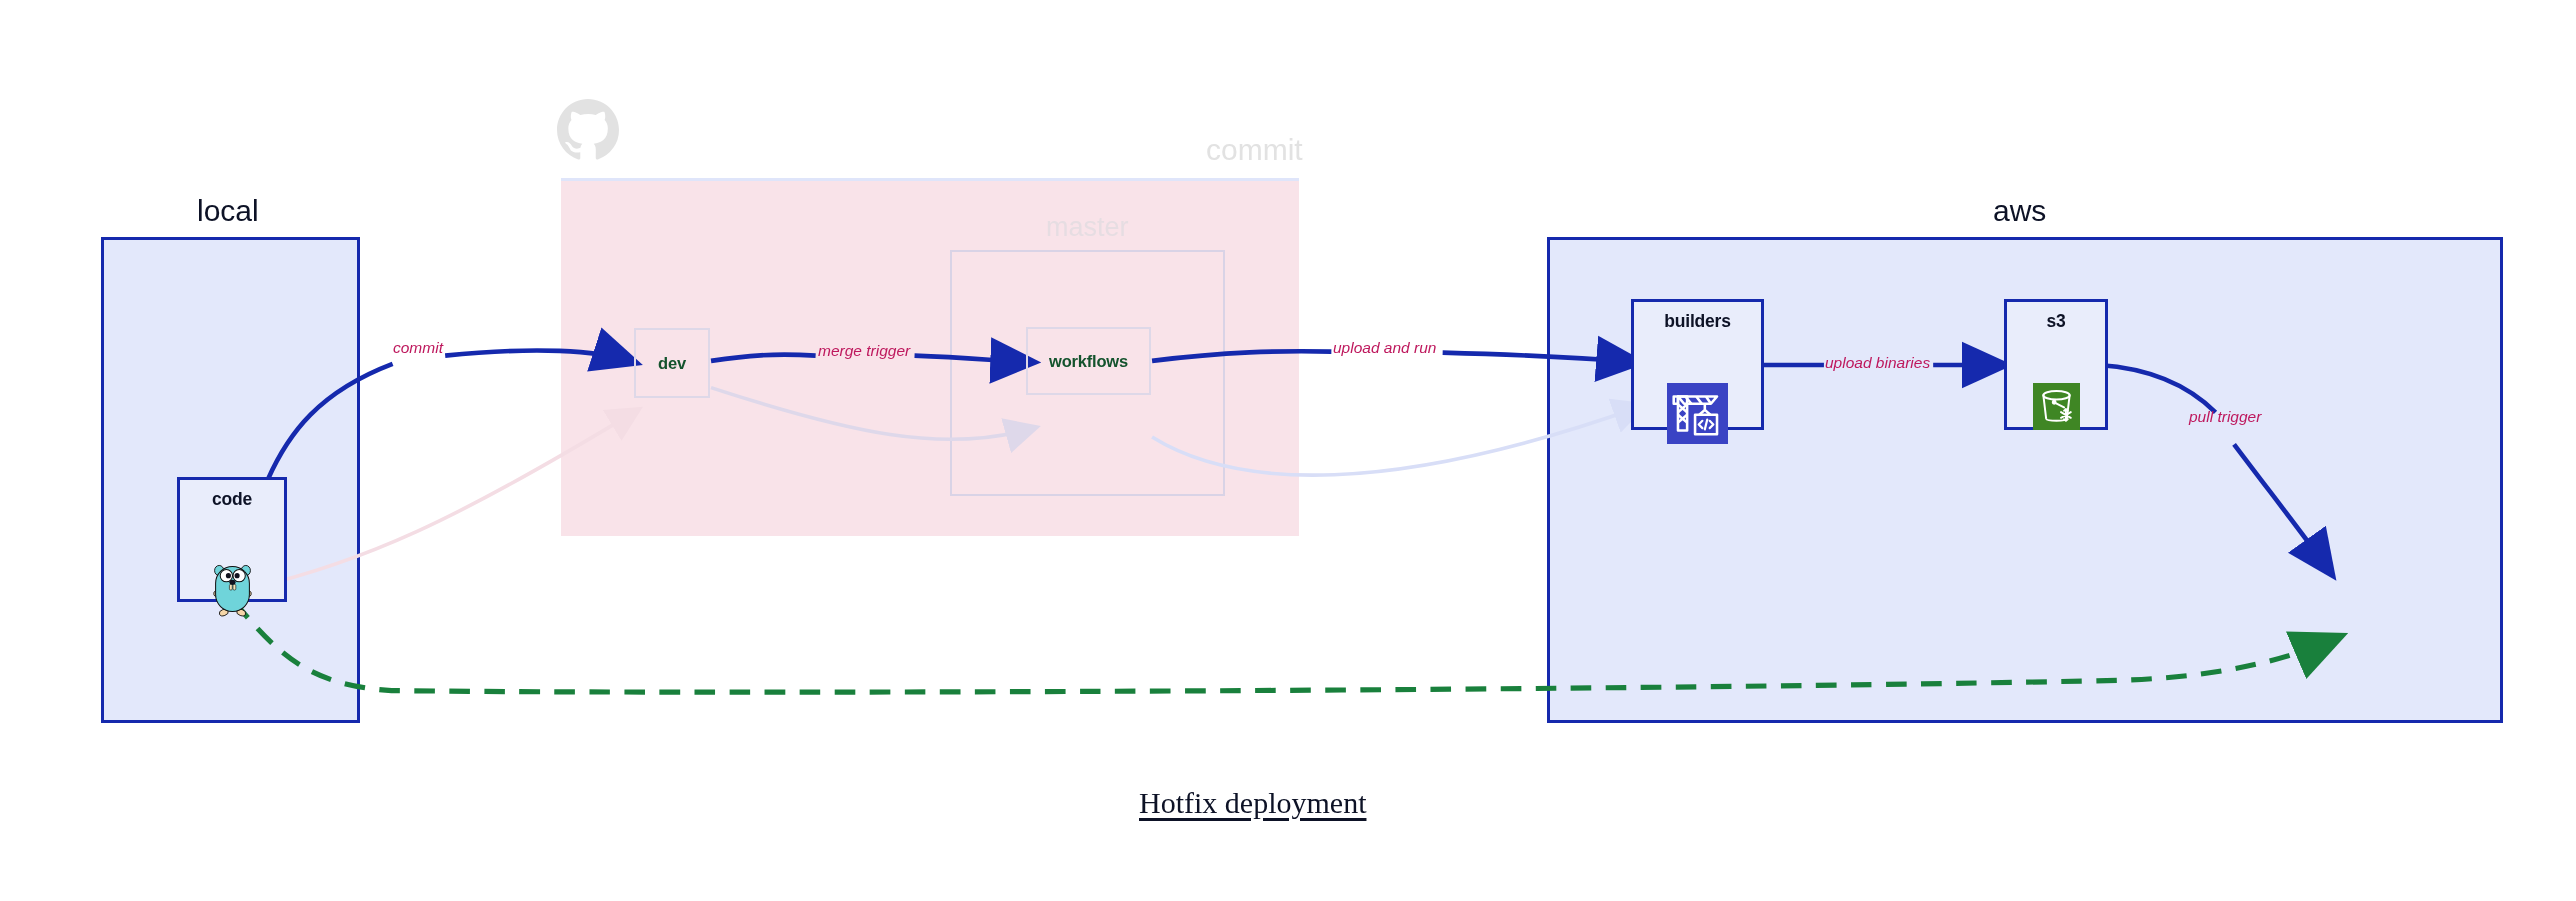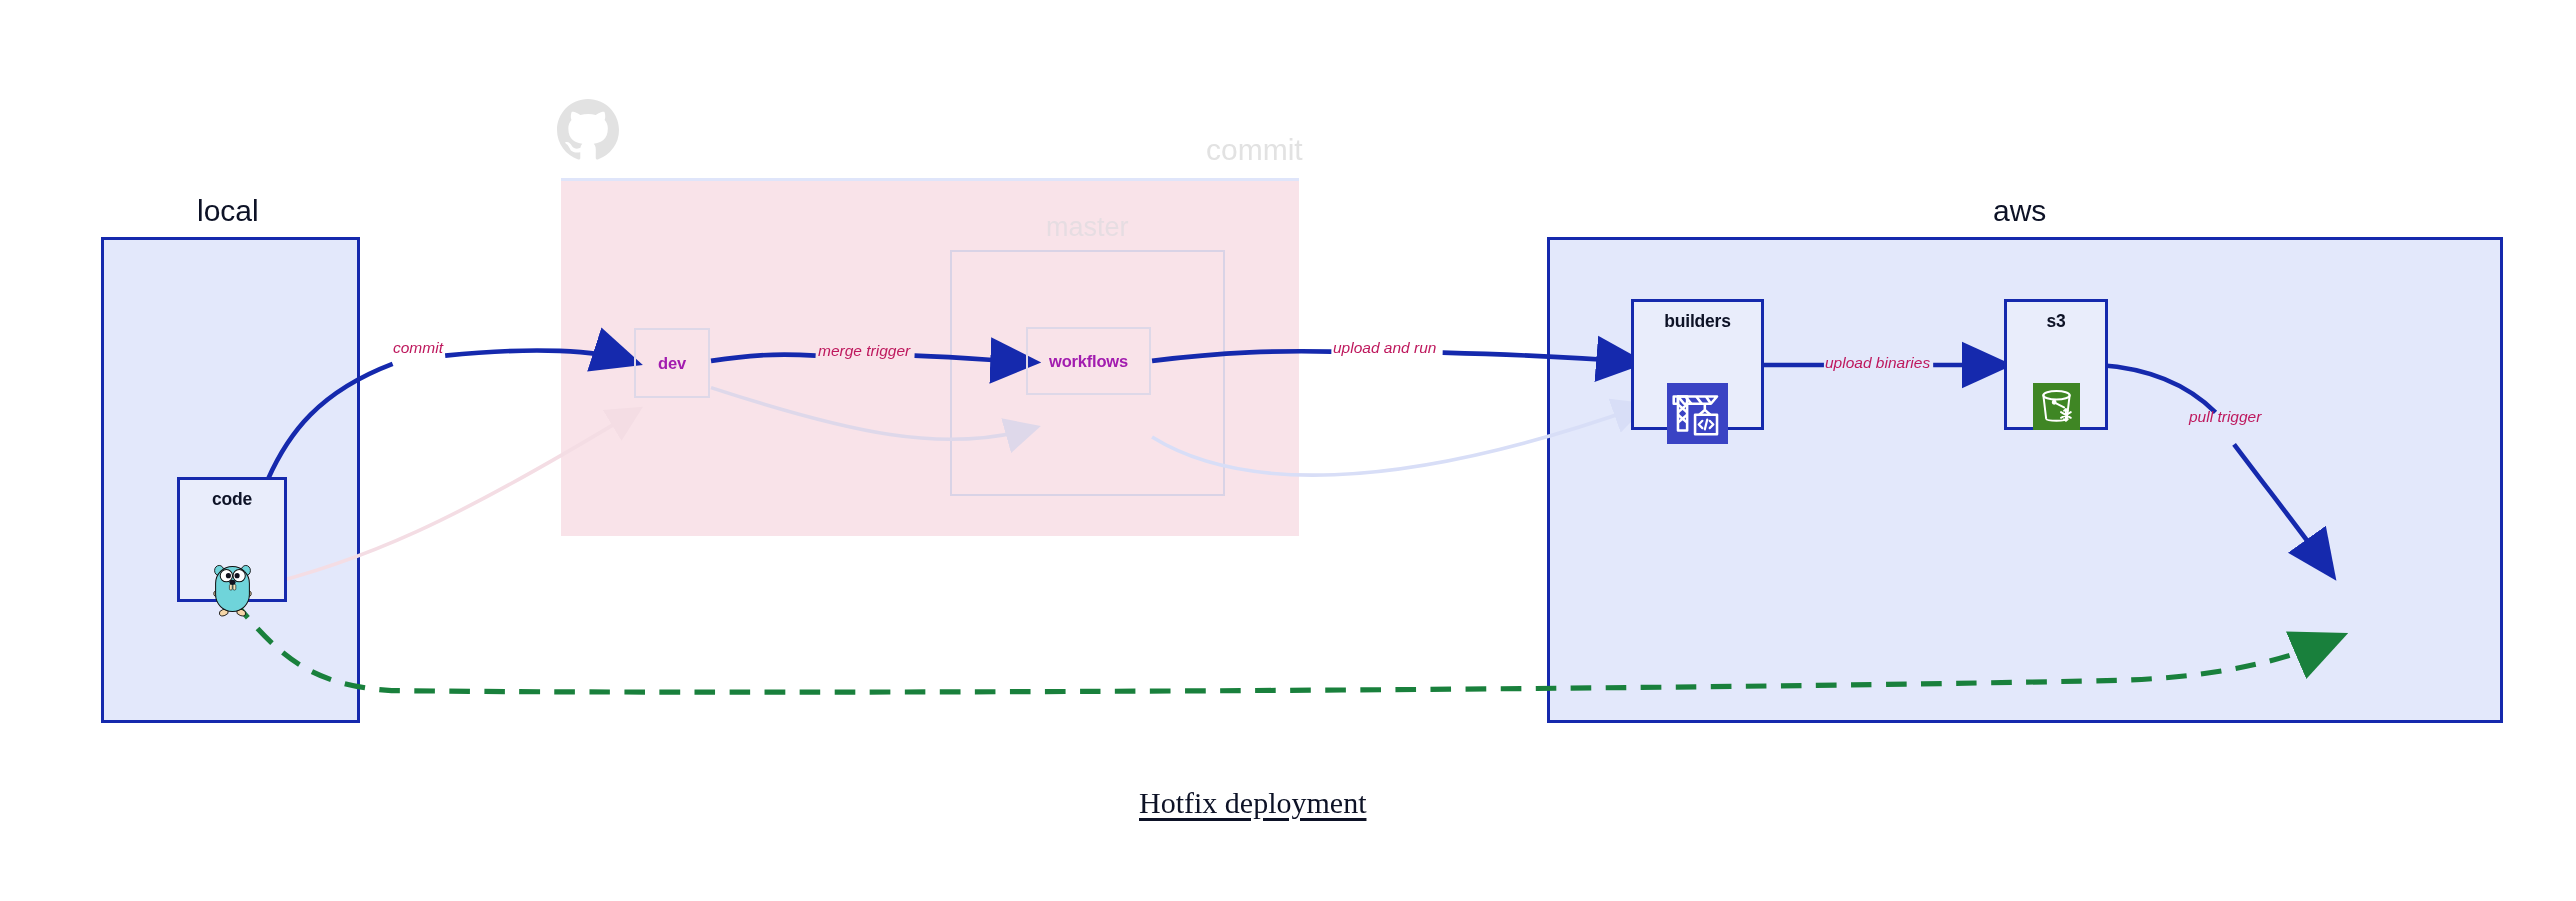--- a/index.html
+++ b/index.html
@@ -76,21 +76,21 @@
   .node-icon {
     margin-top: 8.2px;
   }
 
   
   .node-faded {
     background: transparent;
     border: 2.1px solid #ded8e8;
   }
   .node-faded .node-title {
-    color: #a21caf;
+    color: #14532d;
     font-size: 16.5px;
     margin-top: 0;
   }
   .node-faded {
     justify-content: center;
   }
 
   
   .edge-label {
     position: absolute;

